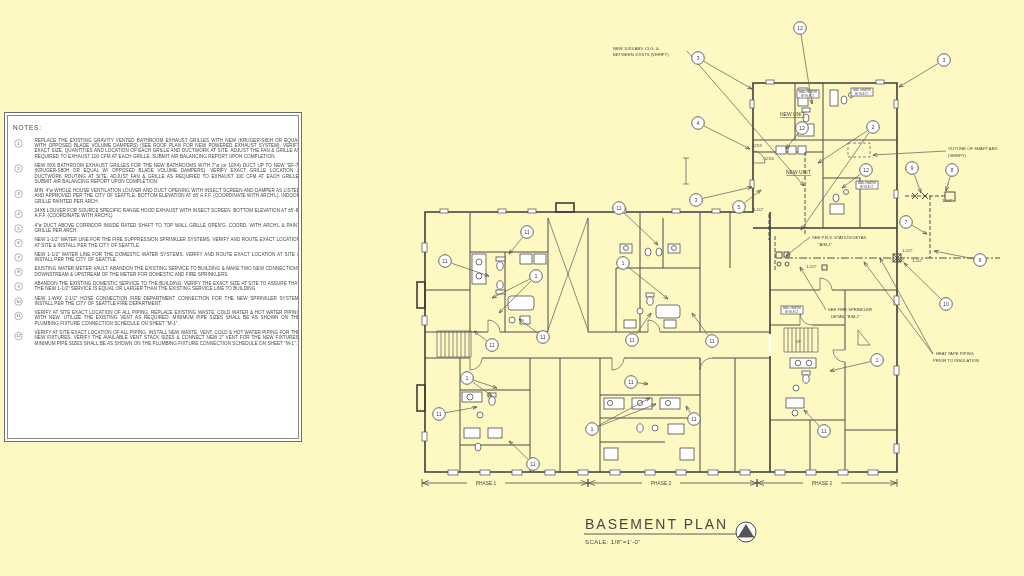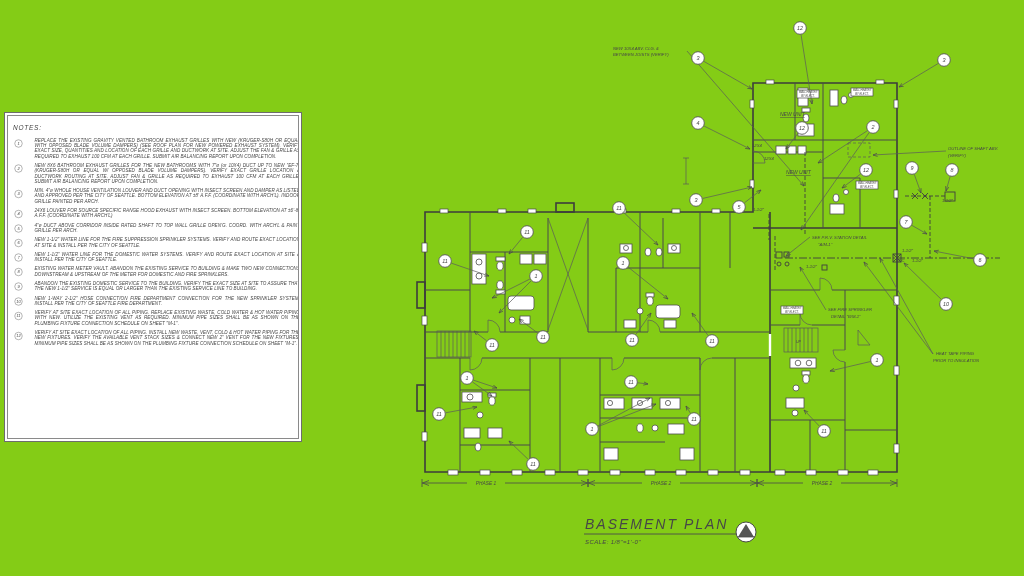--- a/index.html
+++ b/index.html
@@ -1,17 +1,17 @@
 <!DOCTYPE html>
 <html><head>
 <meta charset="utf-8">
 <style>
   html,body{margin:0;padding:0;background:#fff;width:1024px;height:576px;overflow:hidden;
     font-family:"Liberation Sans",sans-serif;}
-  #stage{position:relative;width:1024px;height:576px;background:#84cc16;font-style:italic;}
+  #stage{position:relative;width:1024px;height:576px;background:#fef9c3;}
   
   .notes-box{position:absolute;left:4px;top:112px;width:298px;height:330px;
     border:1px solid #6d6d6d;background:#fff;box-sizing:border-box;}
   .notes-inner{position:absolute;inset:2px;border:1px solid #8a8a8a;overflow:hidden;}
   .notes-scale{width:584px;transform:scale(0.5);transform-origin:top left;color:#474747;}
   .notes-heading{font-size:13px;letter-spacing:1.5px;margin:8px 0 12px 10px;color:#3f3f3f;}
   #notes-list{list-style:none;margin:0;padding:0;}
   #notes-list li{display:flex;align-items:flex-start;margin-bottom:8px;}
   .note-num{flex:0 0 14px;height:14px;margin-left:13px;margin-right:24px;margin-top:4px;
     border:1px solid #6d6d6d;border-radius:50%;font-size:8px;line-height:14px;text-align:center;color:#474747;}

